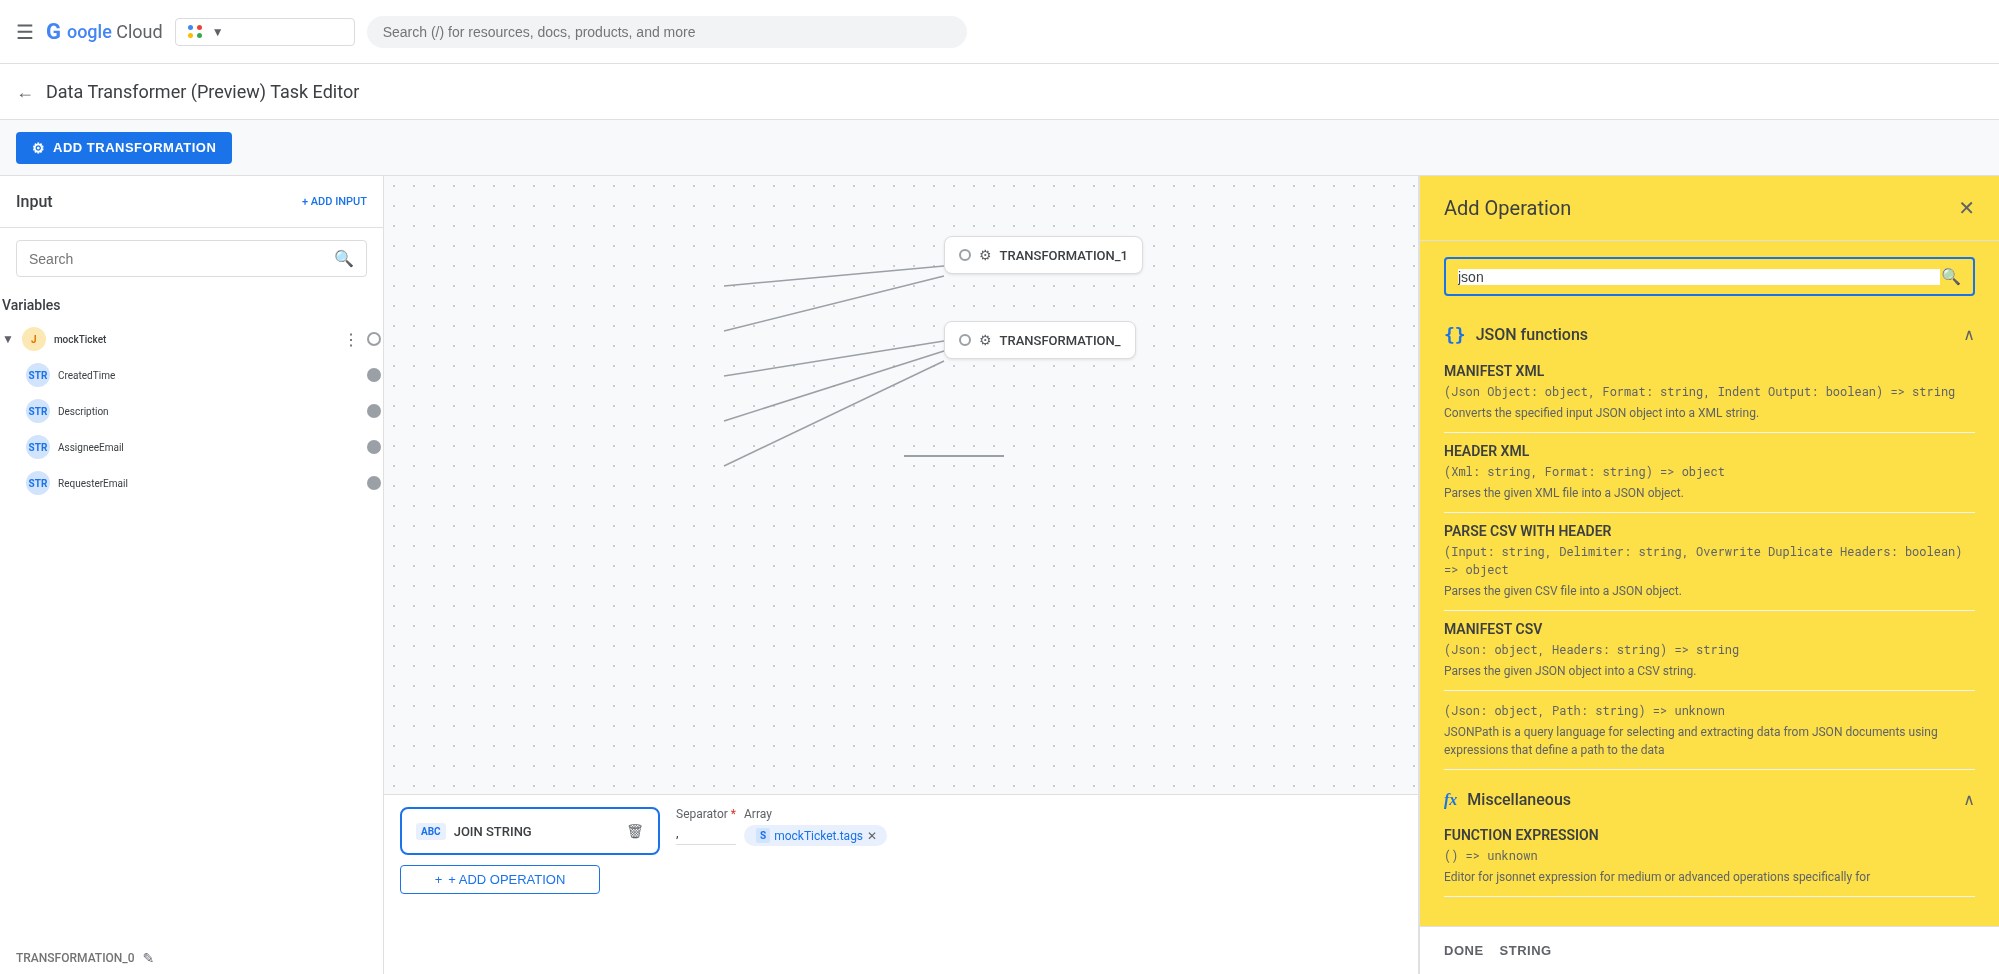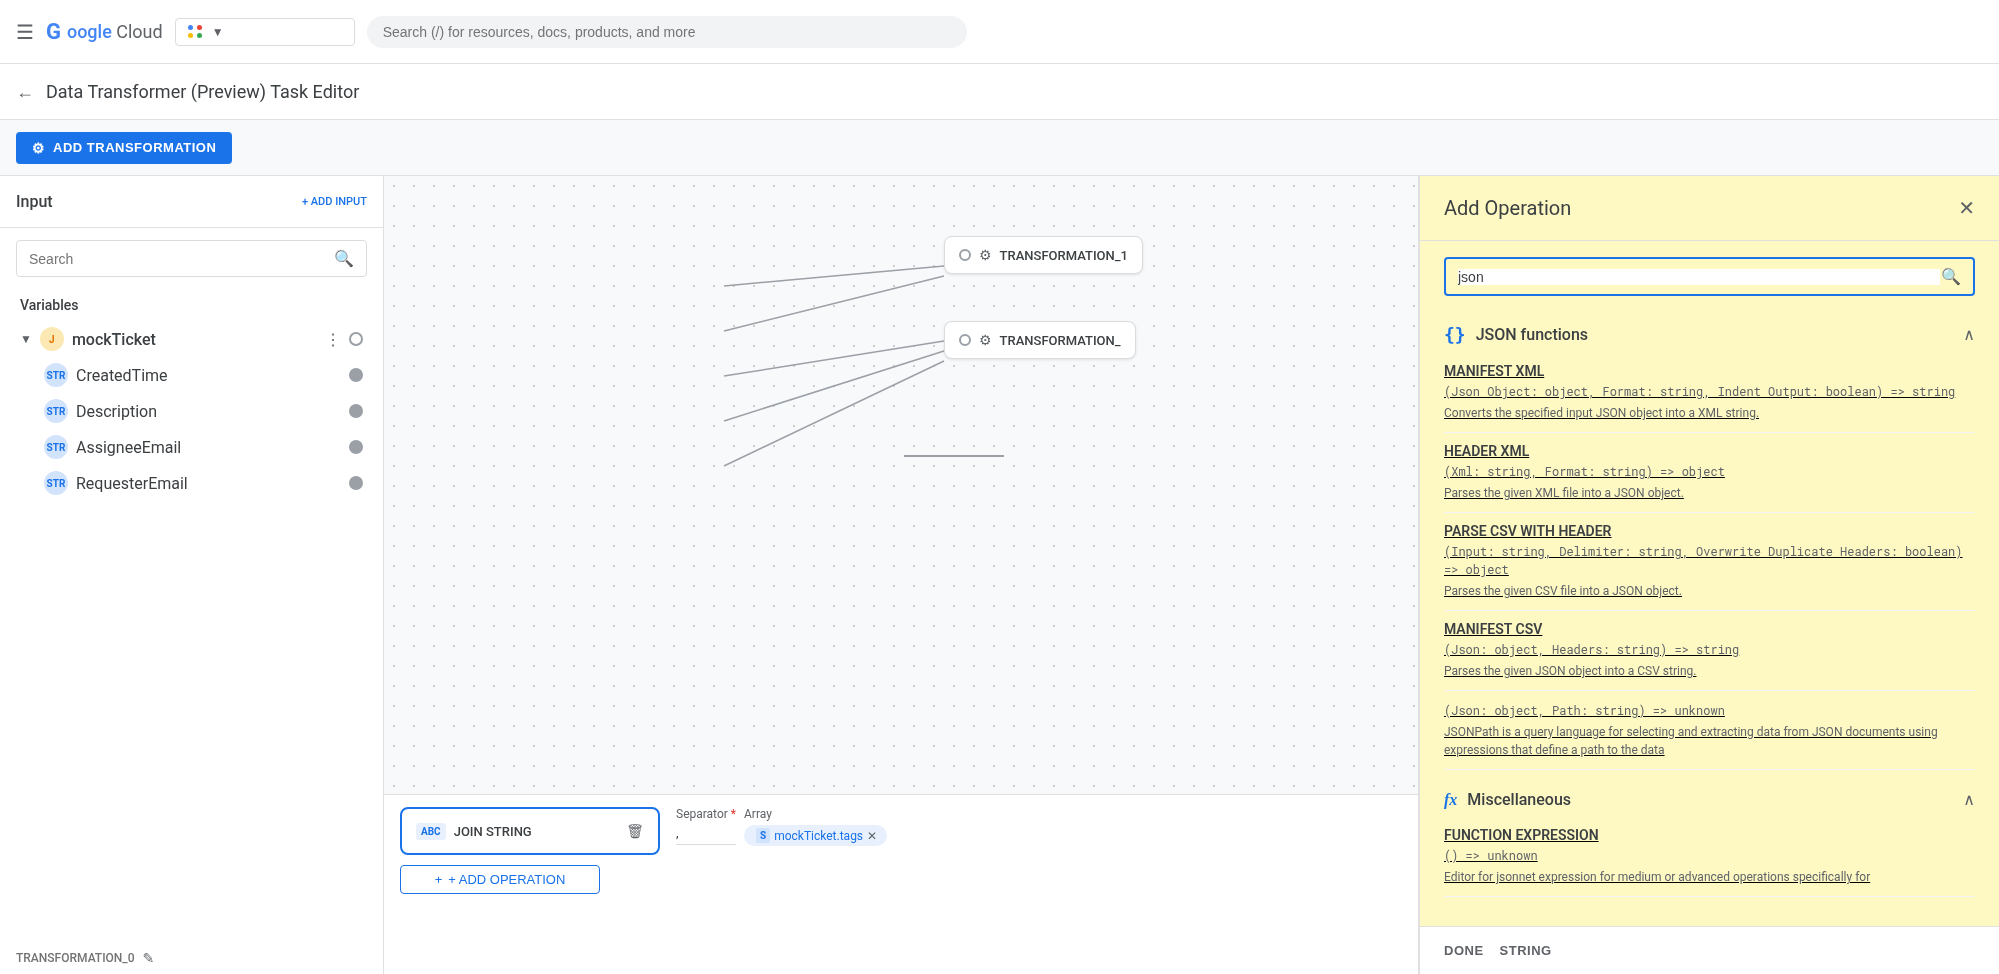--- a/index.html
+++ b/index.html
@@ -50,28 +50,28 @@
     .left-panel {
       width: 384px; background: #fff; border-right: 1px solid #e0e0e0;
       display: flex; flex-direction: column; flex-shrink: 0; overflow: hidden;
     }
     .left-panel-header { padding: 16px; display: flex; align-items: center; justify-content: space-between; border-bottom: 1px solid #e0e0e0; }
     .input-title { font-size: 16px; font-weight: 500; color: #3c4043; }
     .add-input-btn { color: #1a73e8; font-size: 11px; cursor: pointer; display: flex; align-items: center; gap: 4px; font-weight: 500; }
     .search-box { margin: 12px 16px; display: flex; align-items: center; border: 1px solid #dadce0; border-radius: 4px; padding: 8px 12px; gap: 8px; }
     .search-box input { border: none; outline: none; font-size: 14px; color: #3c4043; flex: 1; }
     .search-icon { color: #5f6368; font-size: 16px; }
-    .variables-section { padding: 8px 20px; }
+    .variables-section { padding: 8px 2px; }
     .variables-title { font-size: 14px; font-weight: 500; color: #3c4043; margin-bottom: 8px; }
     .variable-item { display: flex; align-items: center; gap: 8px; padding: 6px 0; }
     .variable-item.parent { font-weight: 500; }
     .var-icon { width: 24px; height: 24px; border-radius: 50%; display: flex; align-items: center; justify-content: center; font-size: 10px; font-weight: 700; flex-shrink: 0; }
     .var-icon.json { background: #fce8b2; color: #e37400; }
     .var-icon.str { background: #d2e3fc; color: #1a73e8; }
-    .var-name { font-size: 16px; color: #3c4043; flex: 1; }
+    .var-name { font-size: 10px; color: #3c4043; flex: 1; }
     .var-menu { color: #5f6368; cursor: pointer; font-size: 16px; }
     .var-dot { width: 14px; height: 14px; border-radius: 50%; border: 2px solid #9aa0a6; background: #fff; flex-shrink: 0; }
     .var-dot.filled { background: #9aa0a6; }
     .child-items { padding-left: 24px; }
     .expand-arrow { color: #5f6368; font-size: 12px; }
 
     
     .canvas-area {
       flex: 1; background: #f8f9fa; position: relative; overflow: hidden;
       border-right: 1px solid #e0e0e0;
@@ -117,21 +117,21 @@
     .field-label { font-size: 12px; color: #5f6368; }
     .field-label span.required { color: #d93025; }
     .field-value { font-size: 13px; color: #3c4043; border-bottom: 1px solid #dadce0; padding-bottom: 4px; }
     .array-tags { display: flex; flex-wrap: wrap; gap: 4px; align-items: center; }
     .tag-chip { display: flex; align-items: center; gap: 4px; background: #e8f0fe; border-radius: 16px; padding: 3px 10px 3px 12px; font-size: 12px; color: #1a73e8; }
     .tag-s { background: #d2e3fc; color: #1a73e8; font-size: 10px; font-weight: 700; padding: 2px 4px; border-radius: 2px; }
     .tag-close { color: #5f6368; cursor: pointer; font-size: 12px; }
 
     
     .right-panel {
-      width: 580px; background: #fef9c3; border-left: 1px solid #e0e0e0;
+      width: 580px; background: #fde047; border-left: 1px solid #e0e0e0;
       display: flex; flex-direction: column; flex-shrink: 0; height: 100%;
     }
     .right-panel-header {
       display: flex; align-items: center; justify-content: space-between;
       padding: 20px 24px; border-bottom: 1px solid #e0e0e0;
     }
     .right-panel-title { font-size: 20px; font-weight: 400; color: #3c4043; }
     .close-btn { color: #5f6368; font-size: 20px; cursor: pointer; background: none; border: none; }
 
     
@@ -150,21 +150,21 @@
     .cat-header {
       display: flex; align-items: center; justify-content: space-between;
       padding: 12px 0 8px; cursor: pointer;
     }
     .cat-header-left { display: flex; align-items: center; gap: 10px; }
     .cat-icon-json { color: #1a73e8; font-size: 20px; }
     .cat-icon-misc { color: #1a73e8; font-size: 20px; }
     .cat-title { font-size: 16px; font-weight: 500; color: #3c4043; }
     .cat-chevron { color: #5f6368; font-size: 16px; }
 
-    .op-item { padding: 10px 0; border-bottom: 1px solid #f1f3f4; cursor: pointer; text-decoration: underline; }
+    .op-item { padding: 10px 0; border-bottom: 1px solid #f1f3f4; cursor: pointer; }
     .op-name { font-size: 14px; font-weight: 600; color: #3c4043; margin-bottom: 3px; }
     .op-signature { font-size: 12px; font-family: 'Roboto Mono', monospace; color: #5f6368; margin-bottom: 4px; line-height: 1.5; }
     .op-desc { font-size: 12px; color: #5f6368; line-height: 1.5; }
 
     
     .right-panel-footer {
       display: flex; align-items: center; gap: 16px;
       padding: 16px 24px; border-top: 1px solid #e0e0e0; background: #fff;
     }
     .done-btn { color: #5f6368; font-size: 13px; font-weight: 600; cursor: pointer; background: none; border: none; letter-spacing: 0.5px; }

